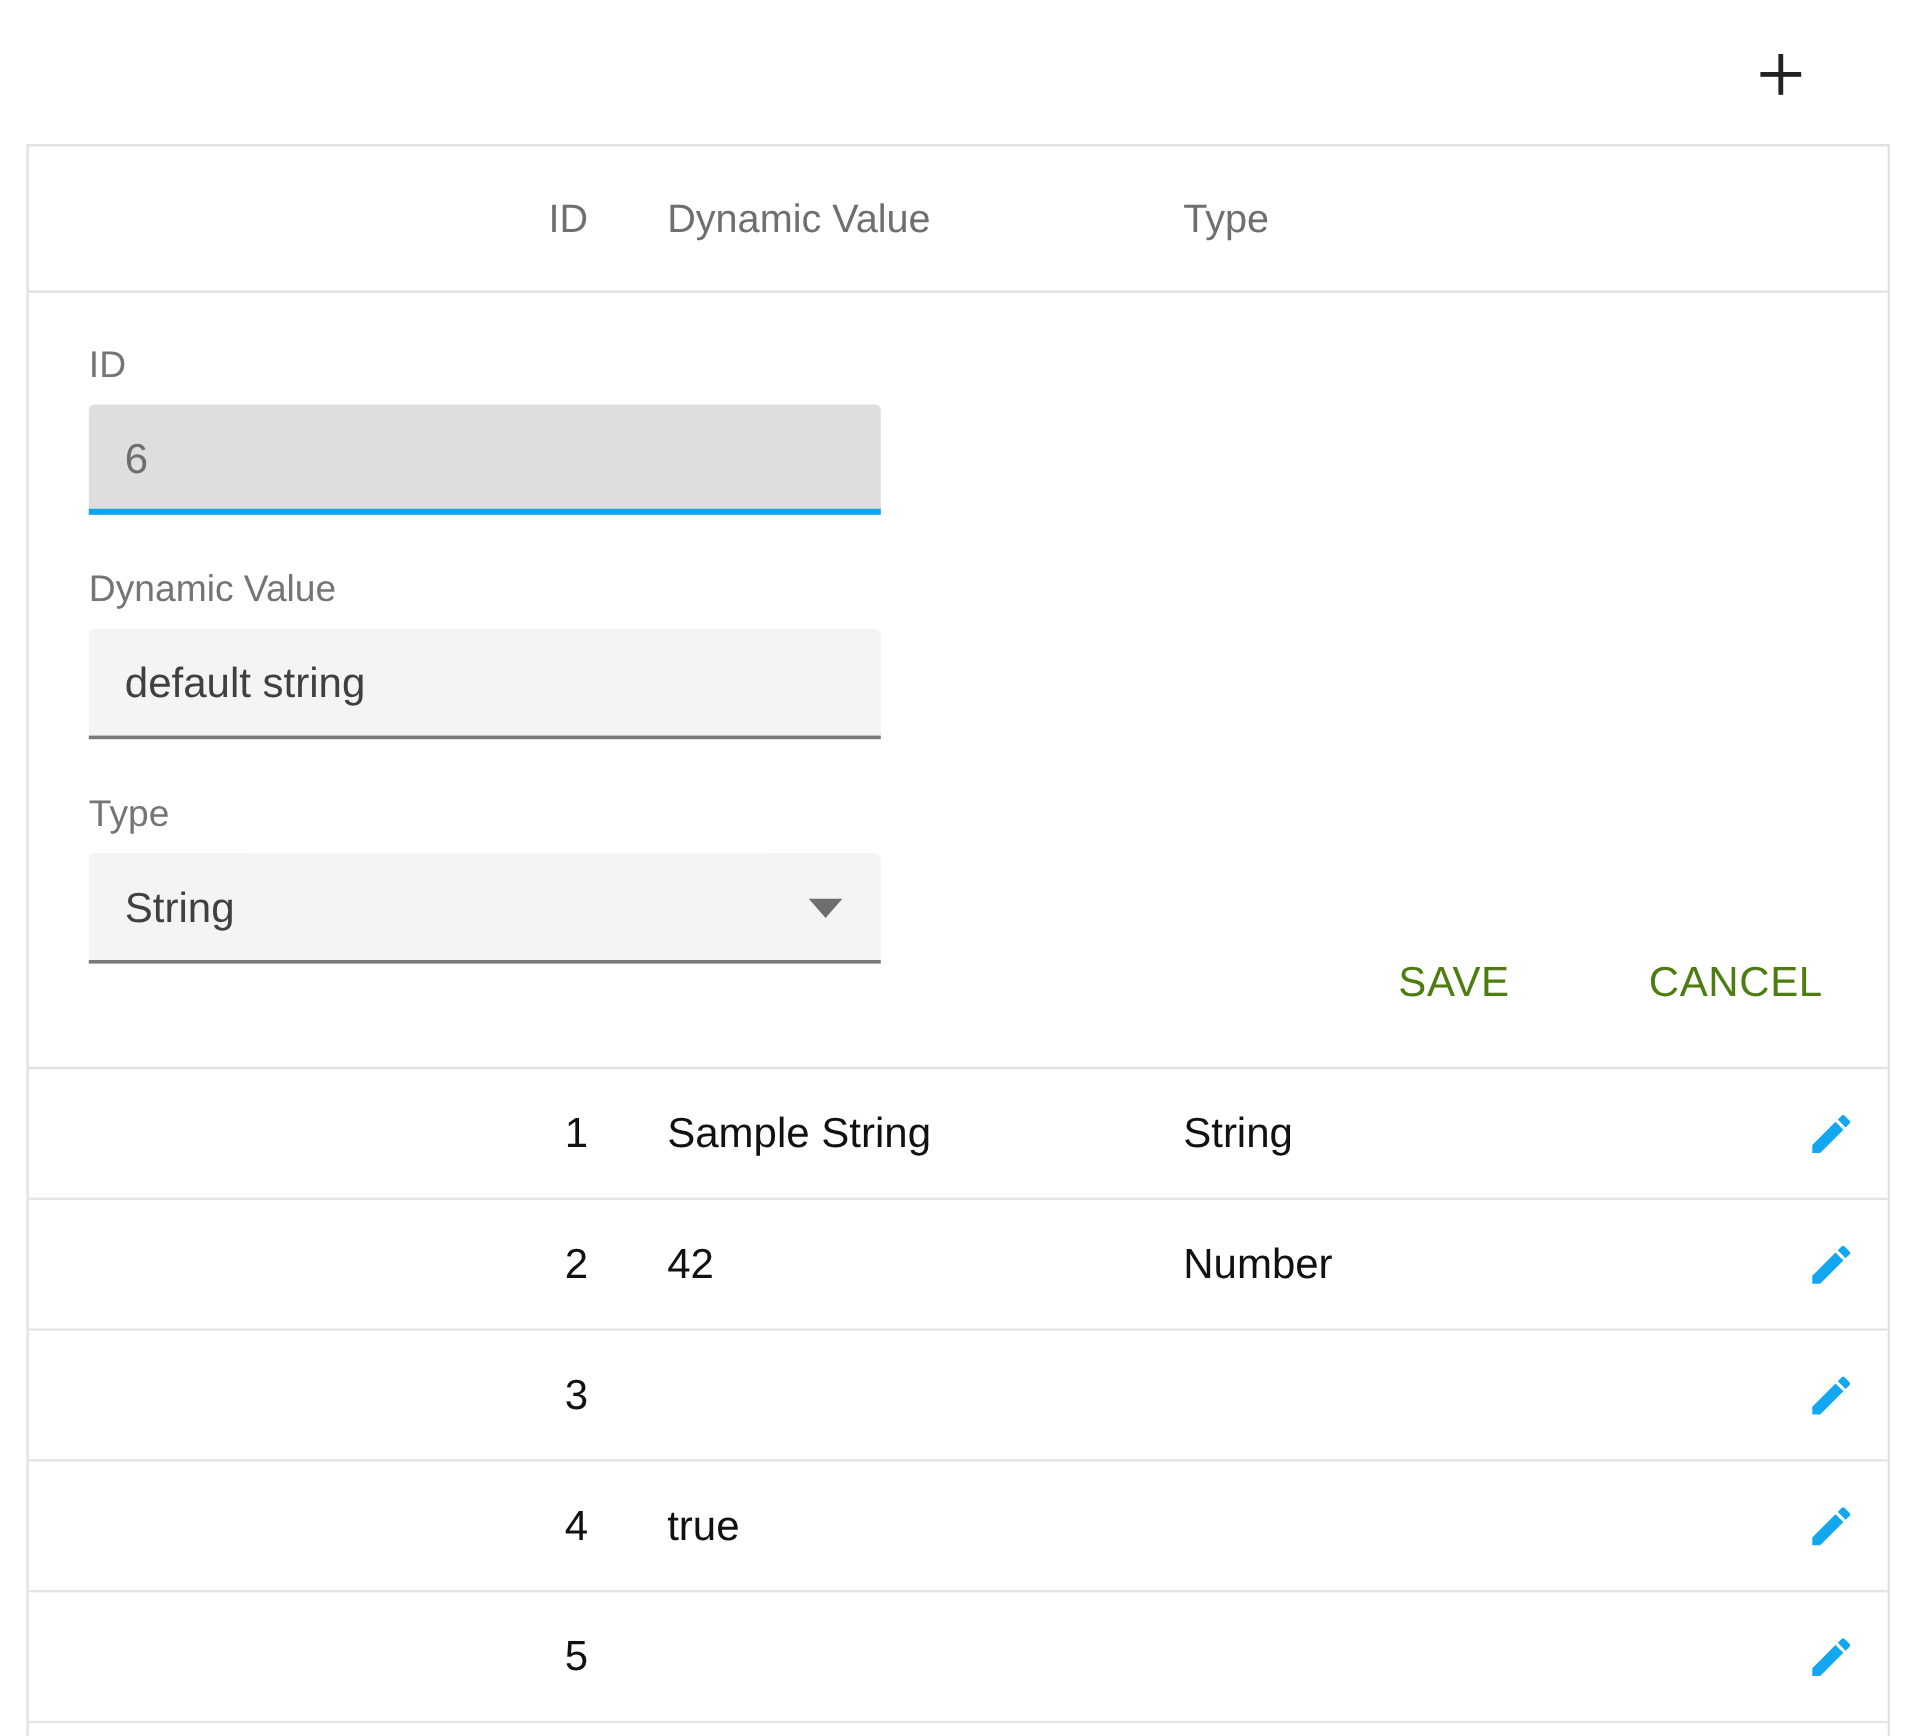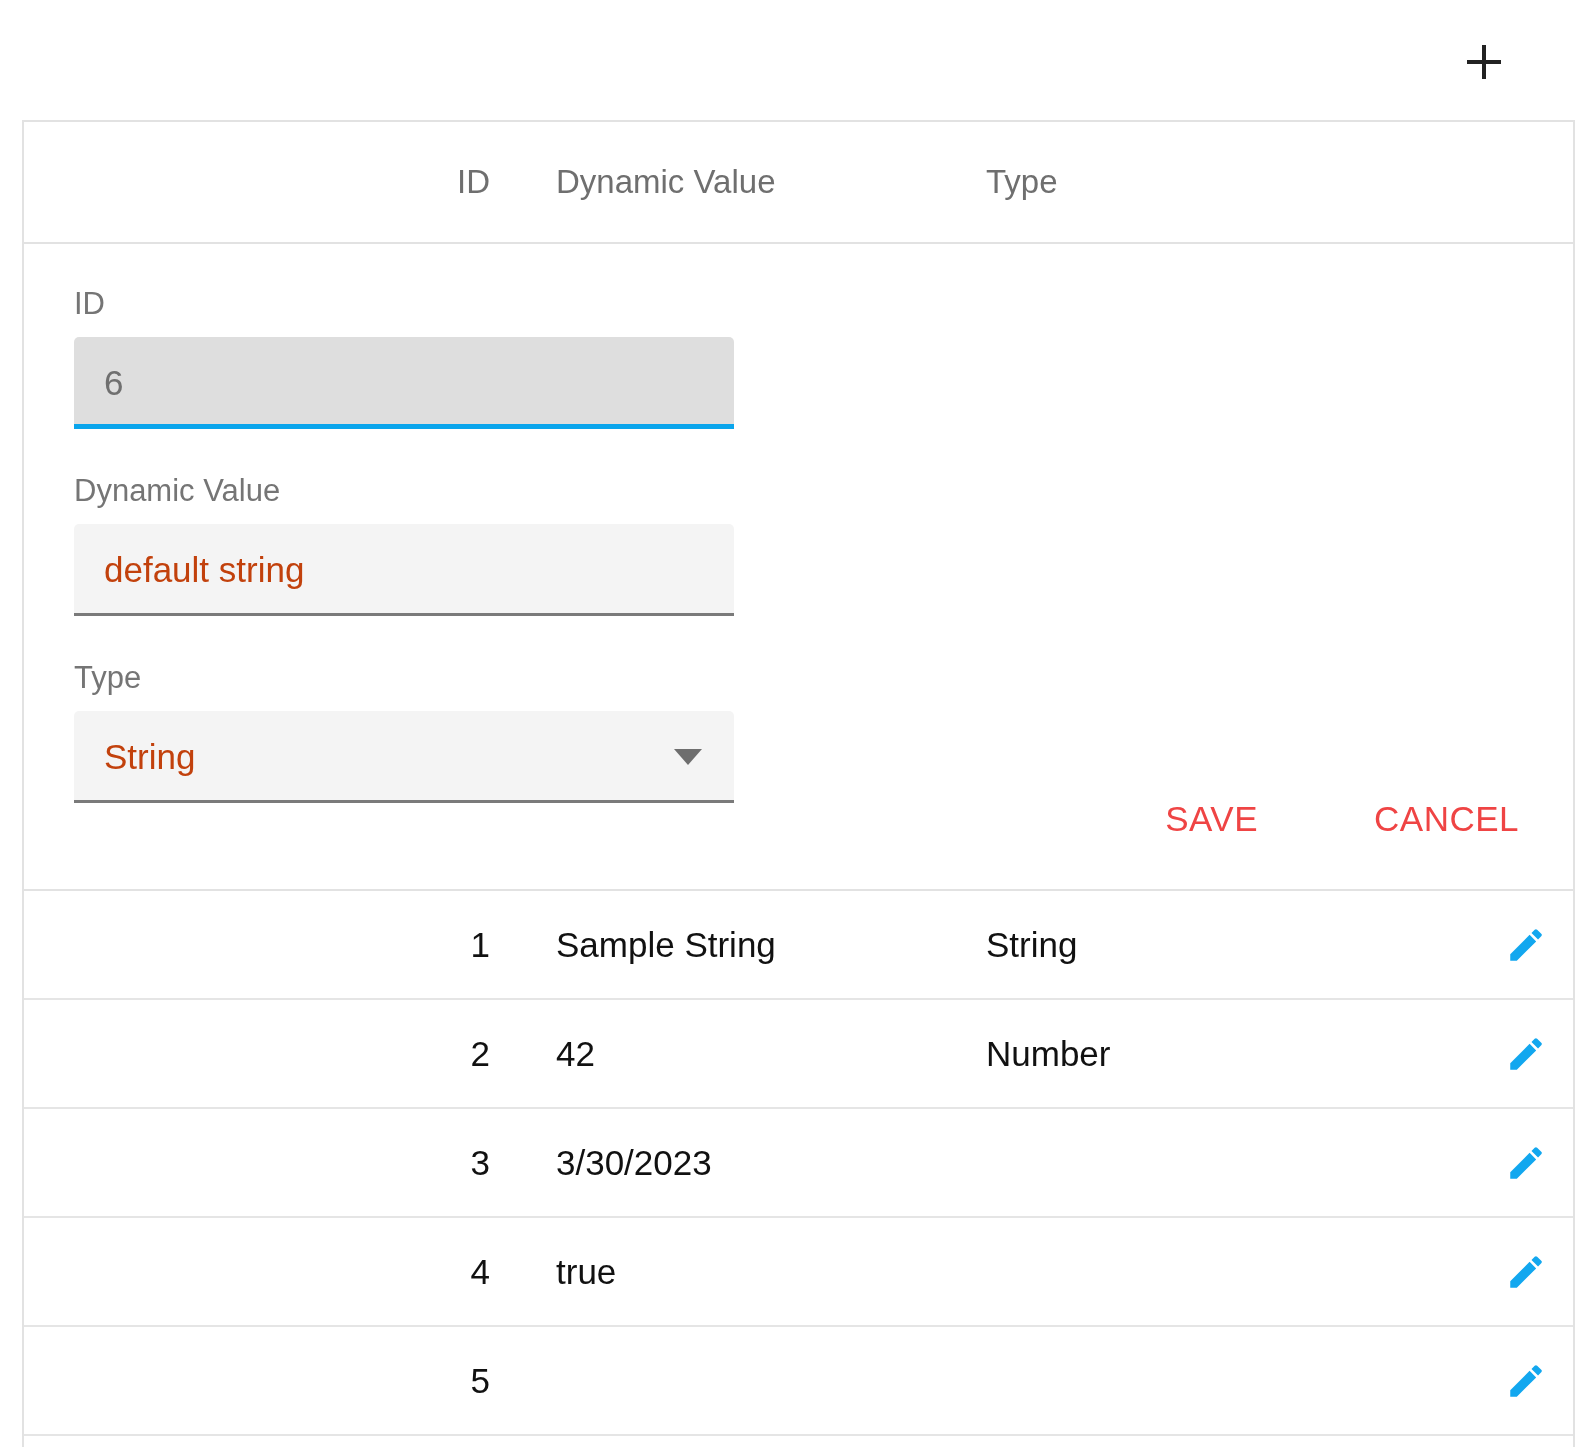--- a/index.html
+++ b/index.html
@@ -116,21 +116,21 @@
     padding: 0 30px;
     font-size: 35px;
     border-radius: 5px 5px 0 0;
   }
   .field-control.focused {
     background: #dedede;
     color: #6f6f6f;
   }
   .field-control.resting {
     background: #f4f4f4;
-    color: #c2410c;
+    color: #404040;
   }
   .field-underline {
     position: absolute;
     left: 0;
     bottom: 0;
     width: 100%;
     height: 5px;
   }
   .field-underline.active { background: #0aa5ec; }
   .field-underline.idle   { background: #7a7a7a; height: 3px; }
@@ -151,21 +151,21 @@
     right: 42px;
     bottom: 44px;
     display: flex;
     align-items: center;
     gap: 92px;
   }
   .text-button {
     background: none;
     border: none;
     padding: 6px 12px;
-    color: #ef4444;
+    color: #4d7c0f;
     font-family: "Liberation Sans", sans-serif;
     font-size: 35px;
     font-weight: 500;
     letter-spacing: 0.5px;
     cursor: pointer;
   }
 
   
   .data-row {
     display: flex;
@@ -267,21 +267,20 @@
         <svg class="edit-icon" viewBox="0 0 24 24">
           <path fill="#12a7ef" d="M3 17.25V21h3.75L17.81 9.94l-3.75-3.75L3 17.25zM20.71 7.04a1 1 0 0 0 0-1.41l-2.34-2.34a1 1 0 0 0-1.41 0l-1.83 1.83 3.75 3.75 1.83-1.83z"></path>
         </svg>
       </div>
     </div>
 
     <div class="data-row">
       <div class="col-spacer"></div>
       <div class="col-id">3</div>
       <div class="col-gap"></div>
-      <div class="col-value">3/30/2023</div>
       <div class="col-action">
         <svg class="edit-icon" viewBox="0 0 24 24">
           <path fill="#12a7ef" d="M3 17.25V21h3.75L17.81 9.94l-3.75-3.75L3 17.25zM20.71 7.04a1 1 0 0 0 0-1.41l-2.34-2.34a1 1 0 0 0-1.41 0l-1.83 1.83 3.75 3.75 1.83-1.83z"></path>
         </svg>
       </div>
     </div>
 
     <div class="data-row">
       <div class="col-spacer"></div>
       <div class="col-id">4</div>

